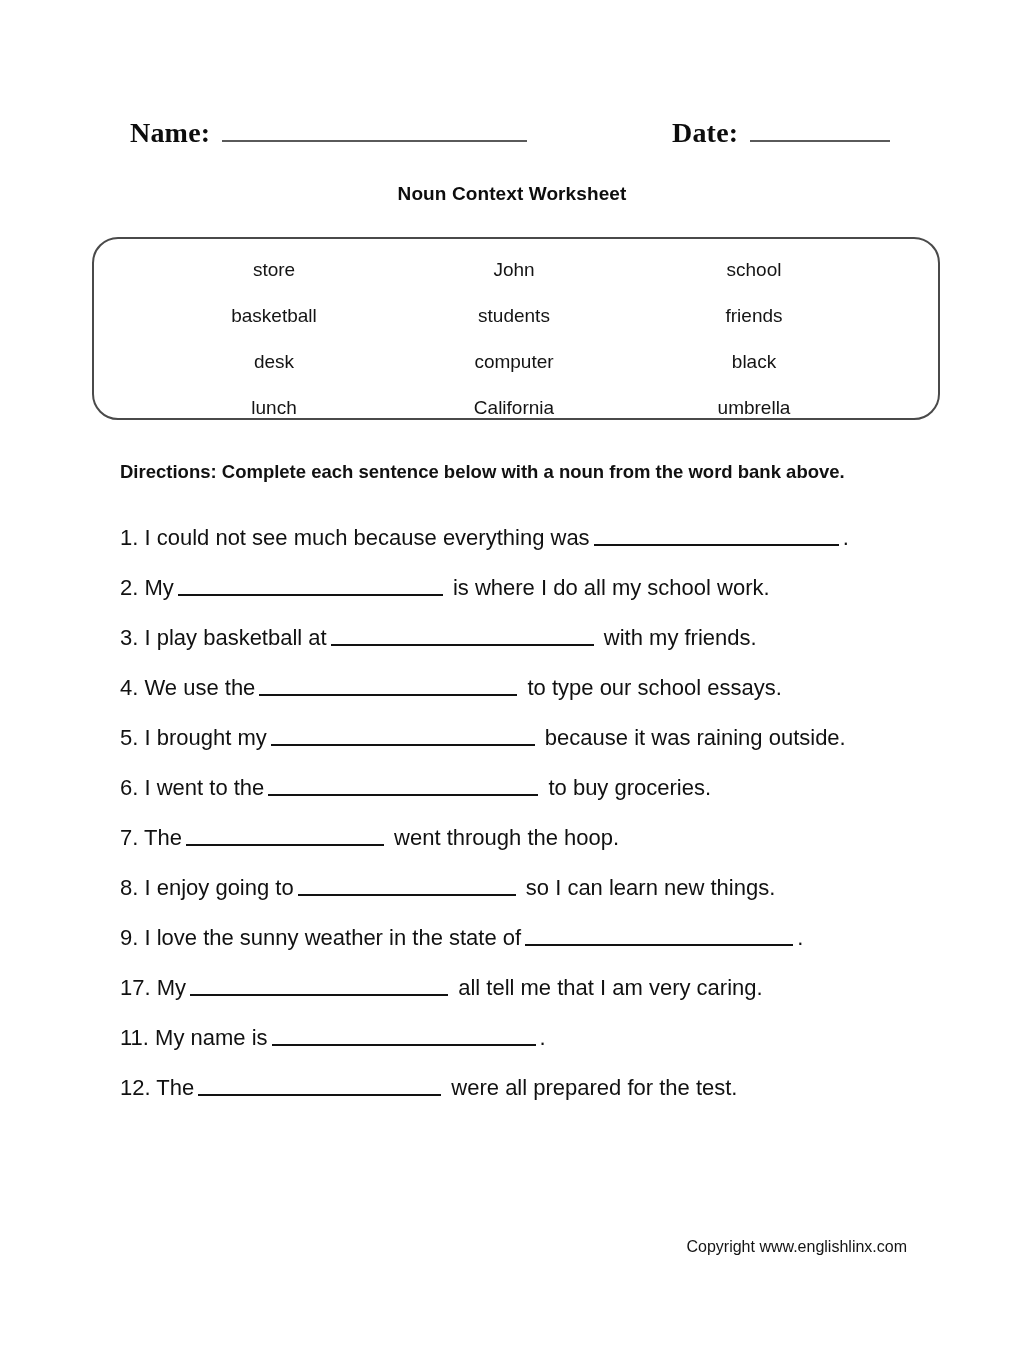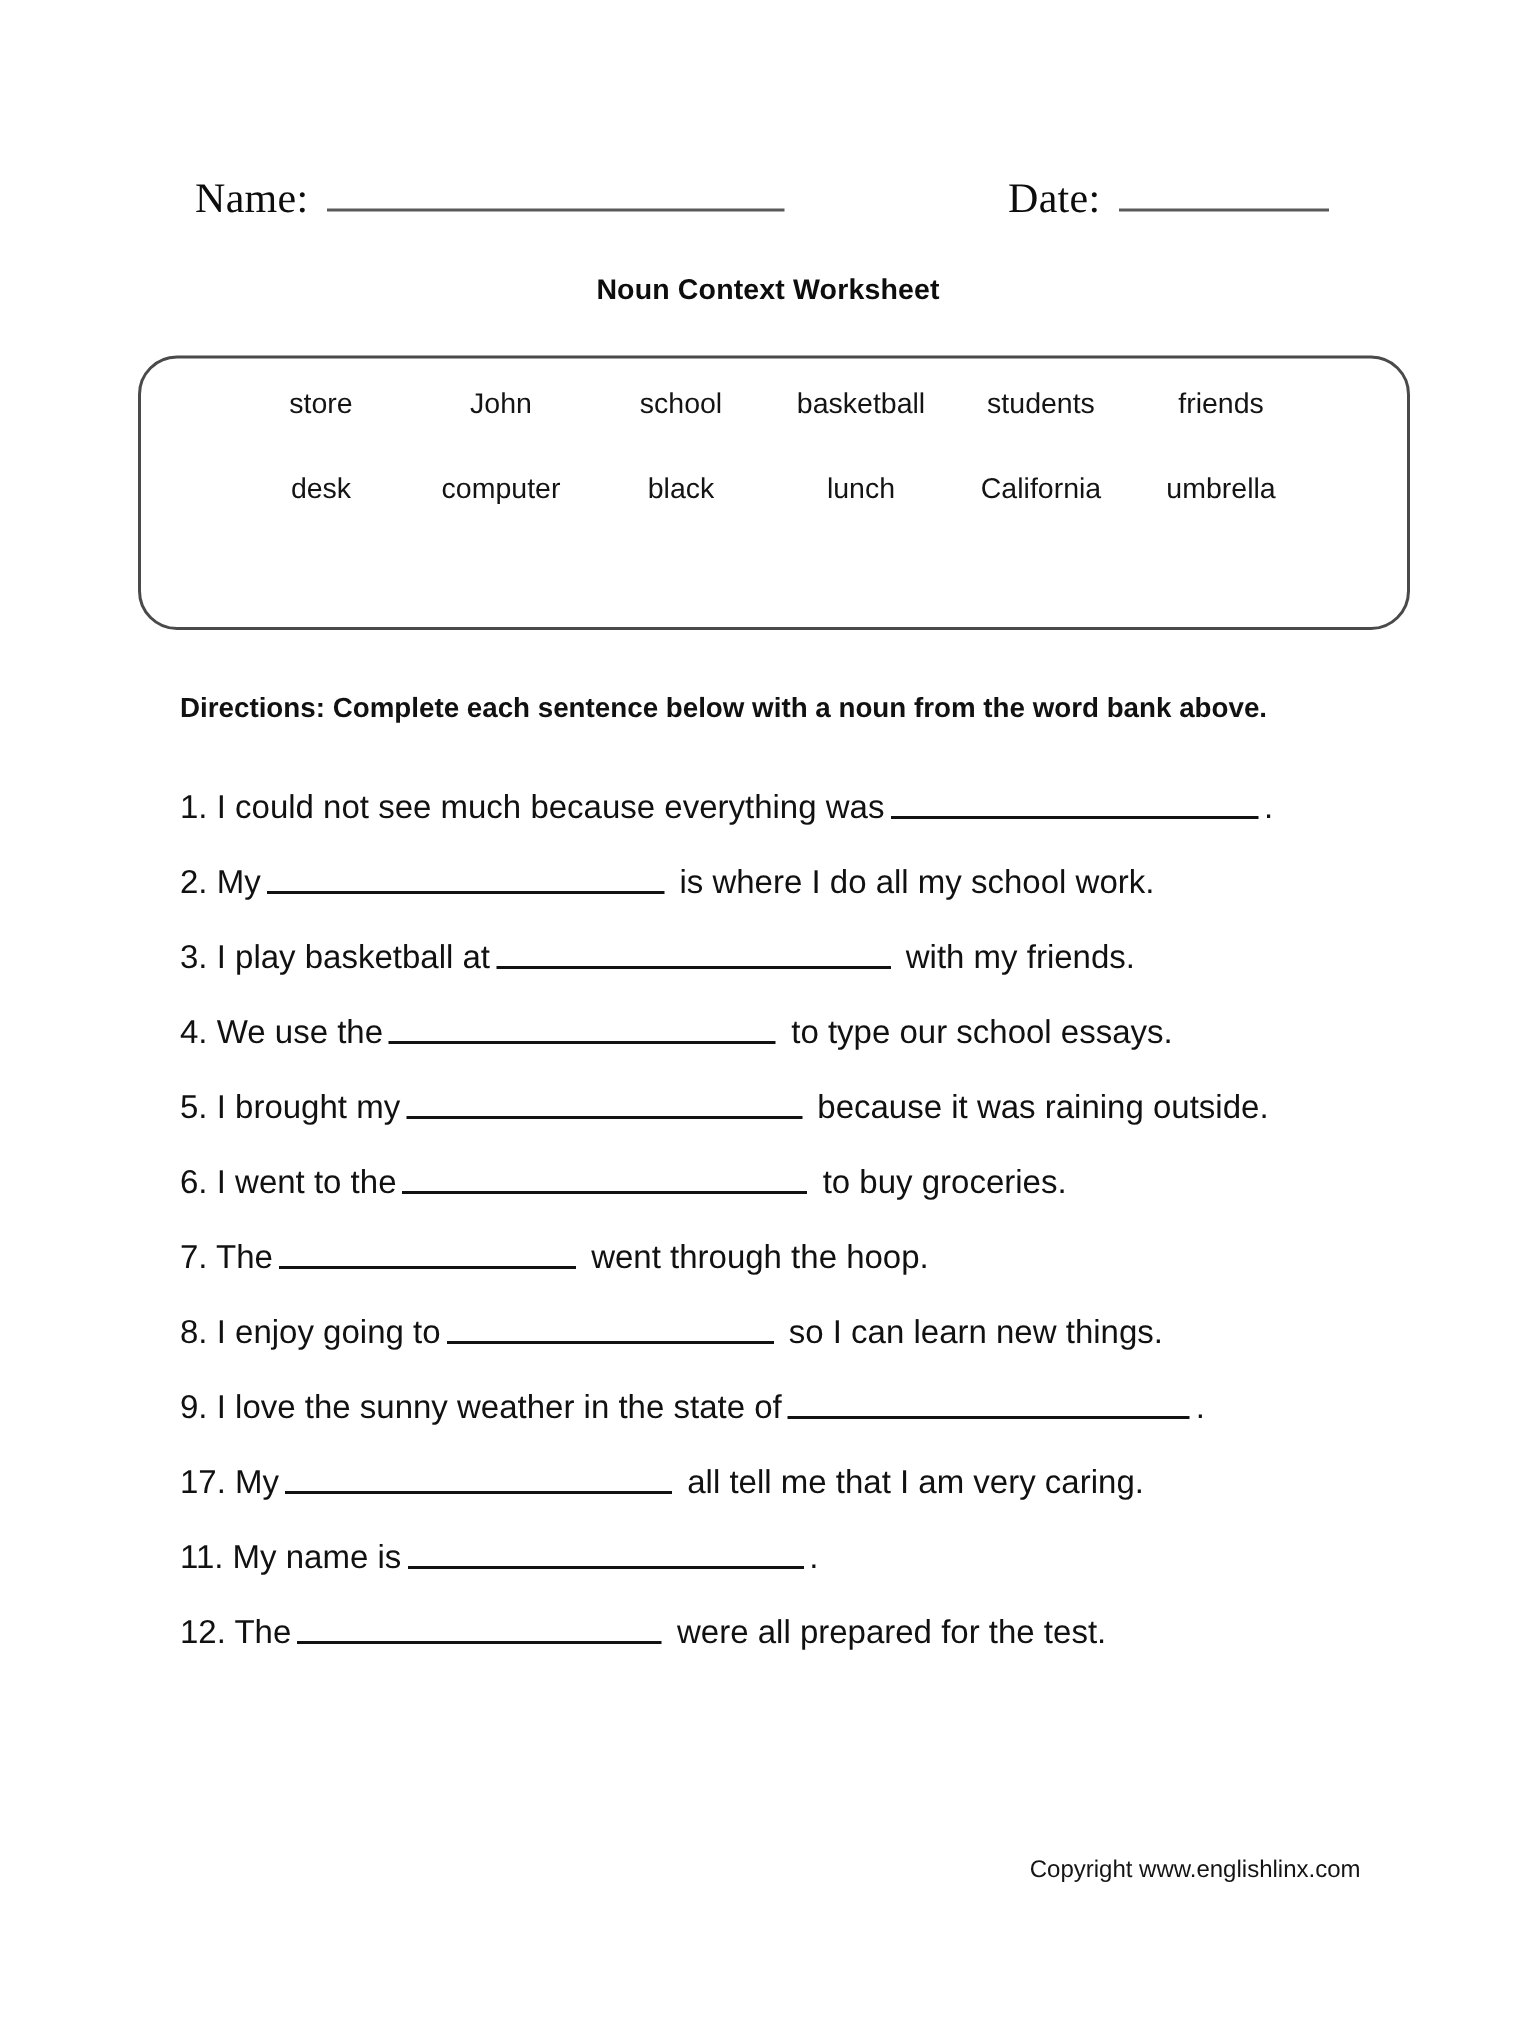--- a/index.html
+++ b/index.html
@@ -29,21 +29,21 @@
     position: absolute;
     display: flex;
     align-items: baseline;
     white-space: nowrap;
   }
   .name-group { left: 10px; top: 0; }
   .date-group { left: 552px; top: 0; }
 
   .field-label {
     font-family: "Liberation Serif", serif;
-    font-weight: normal;
+    font-weight: bold;
     font-size: 28px;
     line-height: 30px;
     color: #0d0d0d;
     letter-spacing: 0.2px;
   }
   .rule {
     display: inline-block;
     border-bottom: 2px solid #5a5a5a;
     height: 20px;
     margin-left: 12px;
@@ -76,22 +76,22 @@
     border: 2px solid #4a4a4a;
     border-radius: 26px;
     background: #ffffff;
   }
   .word-bank-grid {
     position: absolute;
     left: 60px;
     top: 14px;
     width: 720px;
     display: grid;
-    grid-template-columns: repeat(6, 1fr);
-    row-gap: 23px;
+    grid-template-columns: repeat(3, 1fr);
+    row-gap: 12px;
   }
   .word-cell {
     text-align: center;
     font-family: "Liberation Sans", sans-serif;
     font-size: 19px;
     line-height: 34px;
     color: #141414;
     white-space: nowrap;
   }
 

